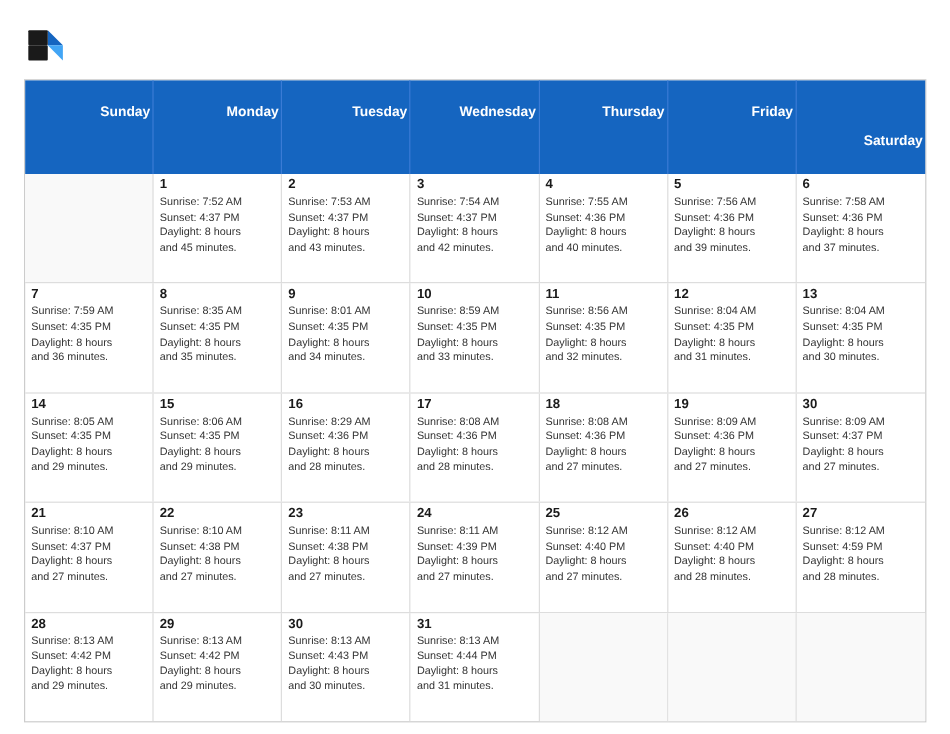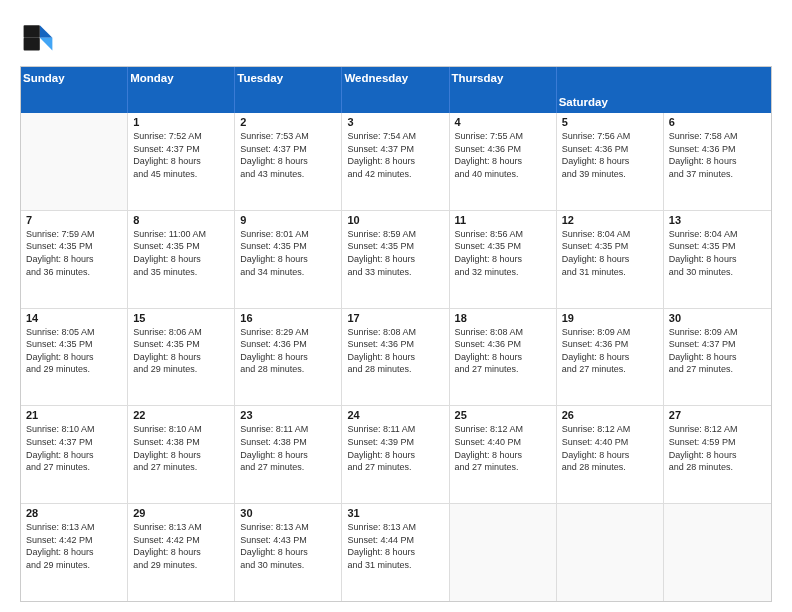--- a/index.html
+++ b/index.html
@@ -54,22 +54,22 @@
     }
     .cal-header {
       display: grid;
       grid-template-columns: repeat(7, 1fr);
       background: #1565c0;
     }
     .cal-header-cell {
       color: #fff;
       font-size: 11.5px;
       font-weight: bold;
-      text-align: left;
-      padding: 5px 2px;
+      text-align: right;
+      padding: 21px 2px;
       border-right: 1px solid #3a7bd5;
     }
     .cal-header-cell:last-child { border-right: none; margin-top: 24px; }
     .cal-body {
       flex: 1;
       display: flex;
       flex-direction: column;
     }
     .cal-row {
       display: grid;
@@ -125,20 +125,21 @@
     </div>
   </div>
 
   <div class="calendar">
     <div class="cal-header">
     <div class="cal-header-cell">Sunday</div>
         <div class="cal-header-cell">Monday</div>
         <div class="cal-header-cell">Tuesday</div>
         <div class="cal-header-cell">Wednesday</div>
         <div class="cal-header-cell">Thursday</div>
+        <div class="cal-header-cell">Friday</div>
         <div class="cal-header-cell">Saturday</div>
       </div>
     <div class="cal-body">
     <div class="cal-row">
           <div class="cal-cell empty"></div>
           <div class="cal-cell">
             <span class="day-num">1</span>
             <div class="cell-text">Sunrise: 7:52 AM</div>
             <div class="cell-text">Sunset: 4:37 PM</div>
             <div class="cell-text">Daylight: 8 hours</div>
@@ -183,21 +184,21 @@
         <div class="cal-row">
           <div class="cal-cell">
             <span class="day-num">7</span>
             <div class="cell-text">Sunrise: 7:59 AM</div>
             <div class="cell-text">Sunset: 4:35 PM</div>
             <div class="cell-text">Daylight: 8 hours</div>
             <div class="cell-text">and 36 minutes.</div>
           </div>
           <div class="cal-cell">
             <span class="day-num">8</span>
-            <div class="cell-text">Sunrise: 11:00 AM</div>
+            <div class="cell-text">Sunrise: 8:35 AM</div>
             <div class="cell-text">Sunset: 4:35 PM</div>
             <div class="cell-text">Daylight: 8 hours</div>
             <div class="cell-text">and 35 minutes.</div>
           </div>
           <div class="cal-cell">
             <span class="day-num">9</span>
             <div class="cell-text">Sunrise: 8:01 AM</div>
             <div class="cell-text">Sunset: 4:35 PM</div>
             <div class="cell-text">Daylight: 8 hours</div>
             <div class="cell-text">and 34 minutes.</div>

